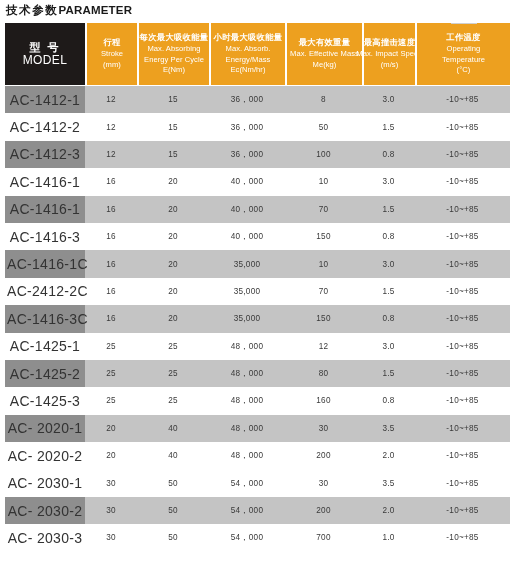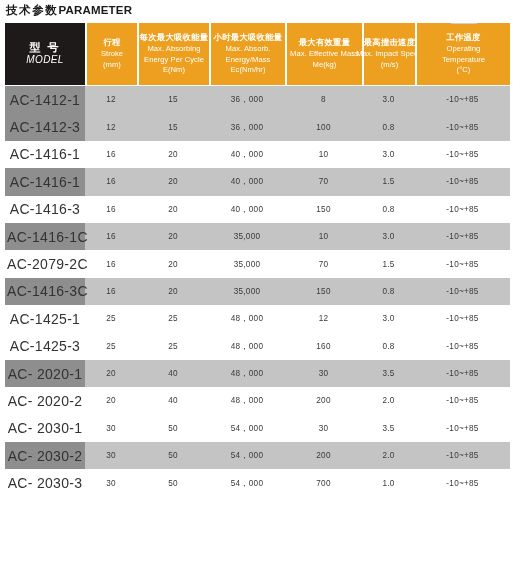--- a/index.html
+++ b/index.html
@@ -84,23 +84,22 @@
   .hcell .en-line {
     display: block;
     white-space: nowrap;
   }
   .hcell.model .cn {
     font-size: 11px;
     letter-spacing: 2px;
     margin-bottom: 2px;
   }
   .hcell.model .en {
-    font-size: 10px;
+    font-size: 12px;
     letter-spacing: 0.4px;
-    font-style: italic;
   }
 
   
   th.sep .hcell { margin-left: 2px; }
 
   
   .notch {
     position: absolute;
     top: -4px;
     left: 50%;
@@ -229,20 +228,29 @@
     <tbody>
         <tr class="shaded">
           <td class="model">AC-1412-1</td>
           <td>12</td>
           <td>15</td>
           <td>36，000</td>
           <td>8</td>
           <td>3.0</td>
           <td>-10~+85</td>
         </tr>
+        <tr class="plain">
+          <td class="model">AC-1412-2</td>
+          <td>12</td>
+          <td>15</td>
+          <td>36，000</td>
+          <td>50</td>
+          <td>1.5</td>
+          <td>-10~+85</td>
+        </tr>
         <tr class="shaded">
           <td class="model">AC-1412-3</td>
           <td>12</td>
           <td>15</td>
           <td>36，000</td>
           <td>100</td>
           <td>0.8</td>
           <td>-10~+85</td>
         </tr>
         <tr class="plain">
@@ -275,21 +283,21 @@
         <tr class="shaded">
           <td class="model">AC-1416-1C</td>
           <td>16</td>
           <td>20</td>
           <td>35,000</td>
           <td>10</td>
           <td>3.0</td>
           <td>-10~+85</td>
         </tr>
         <tr class="plain">
-          <td class="model">AC-2079-2C</td>
+          <td class="model">AC-2412-2C</td>
           <td>16</td>
           <td>20</td>
           <td>35,000</td>
           <td>70</td>
           <td>1.5</td>
           <td>-10~+85</td>
         </tr>
         <tr class="shaded">
           <td class="model">AC-1416-3C</td>
           <td>16</td>
@@ -299,20 +307,29 @@
           <td>0.8</td>
           <td>-10~+85</td>
         </tr>
         <tr class="plain">
           <td class="model">AC-1425-1</td>
           <td>25</td>
           <td>25</td>
           <td>48，000</td>
           <td>12</td>
           <td>3.0</td>
+          <td>-10~+85</td>
+        </tr>
+        <tr class="shaded">
+          <td class="model">AC-1425-2</td>
+          <td>25</td>
+          <td>25</td>
+          <td>48，000</td>
+          <td>80</td>
+          <td>1.5</td>
           <td>-10~+85</td>
         </tr>
         <tr class="plain">
           <td class="model">AC-1425-3</td>
           <td>25</td>
           <td>25</td>
           <td>48，000</td>
           <td>160</td>
           <td>0.8</td>
           <td>-10~+85</td>

